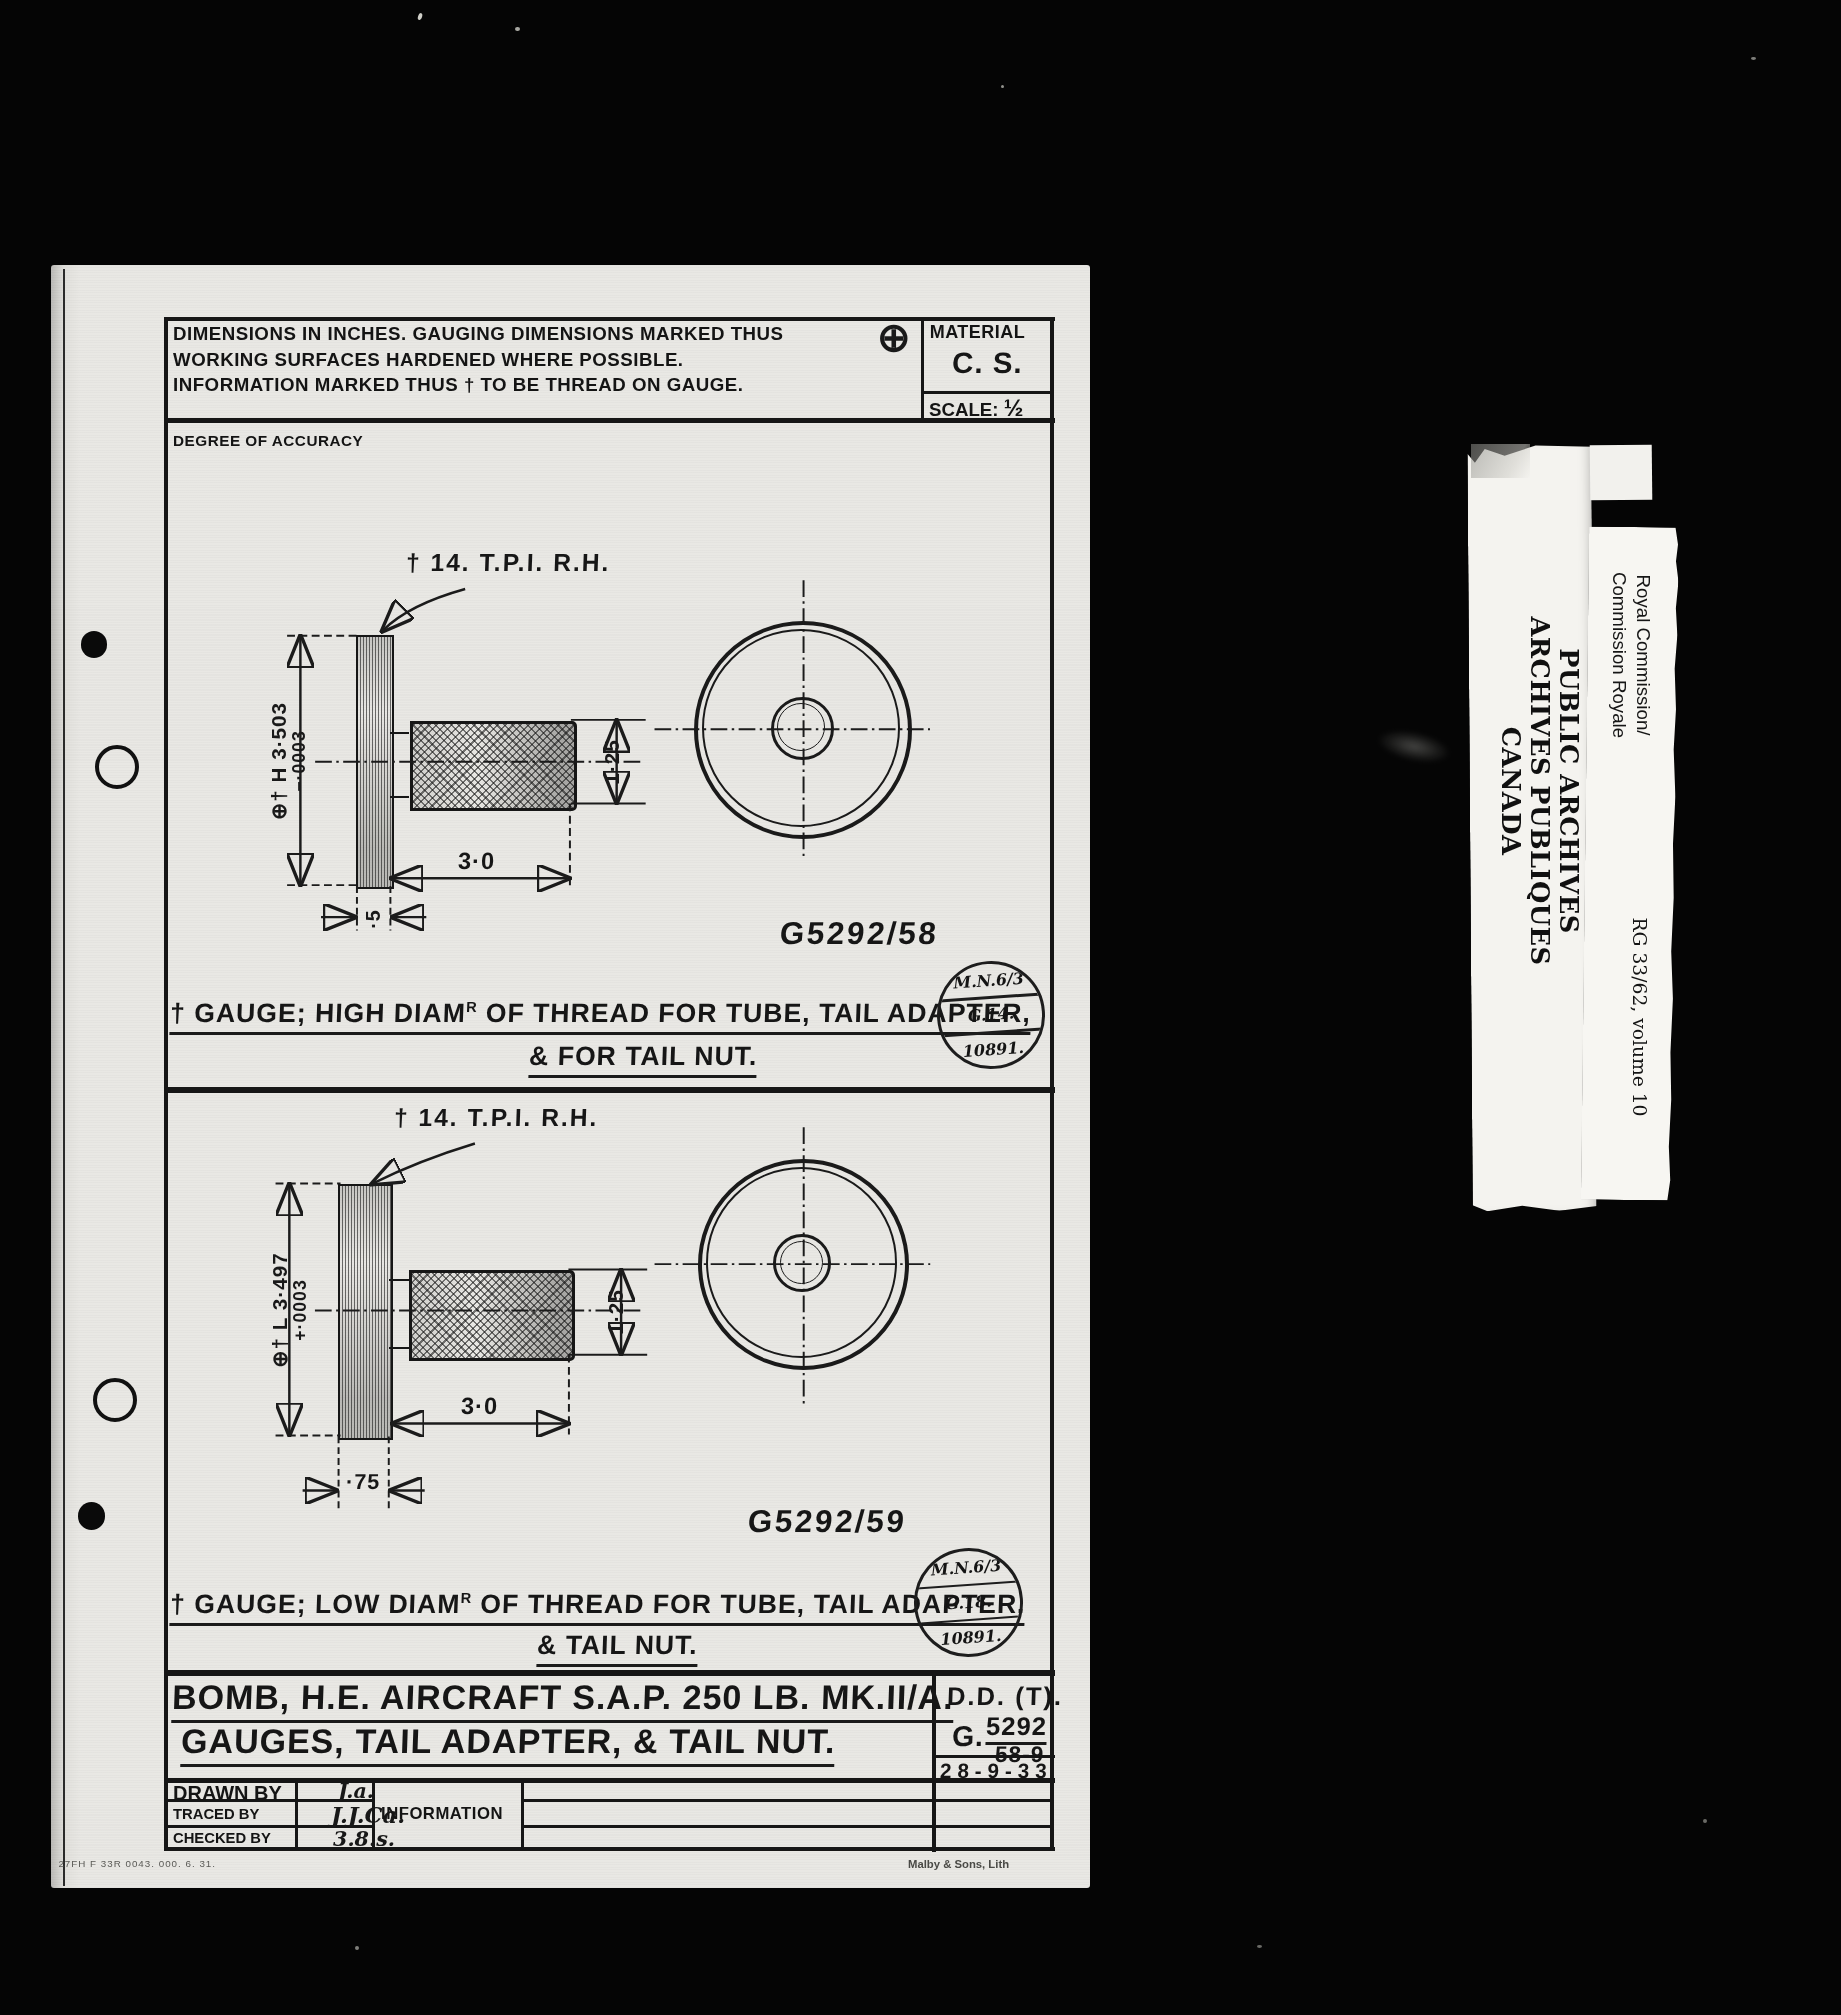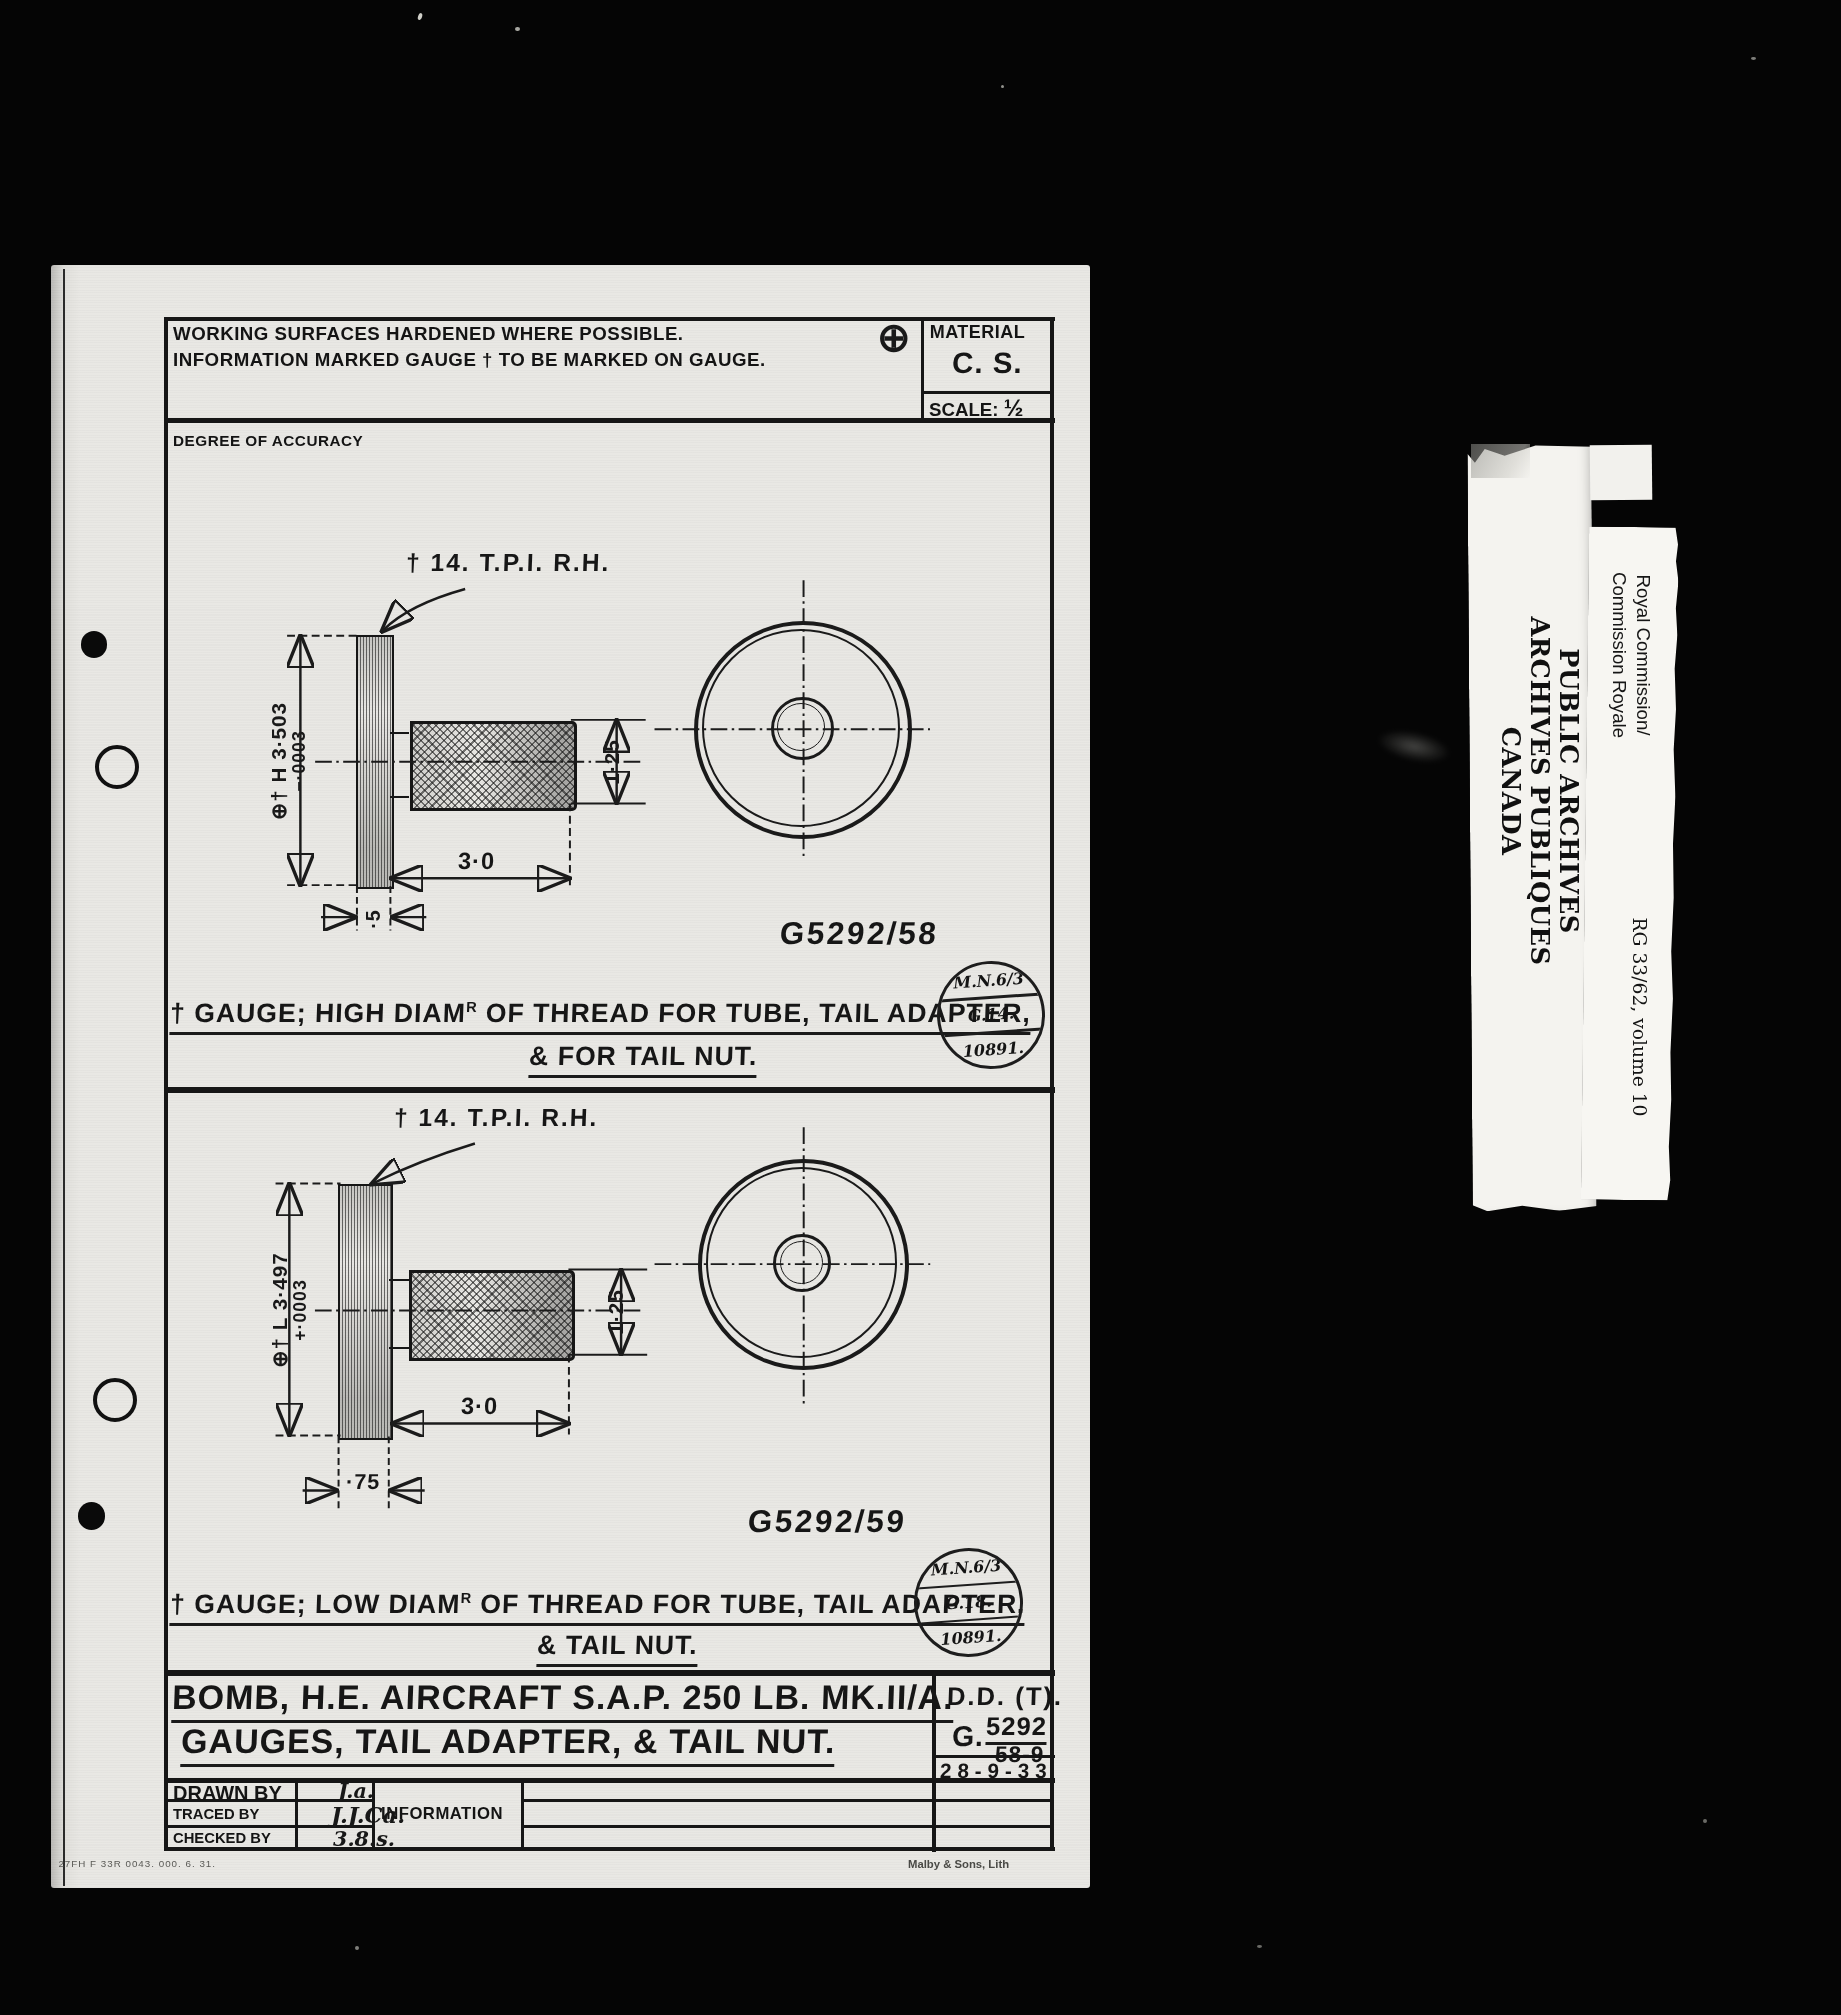--- a/index.html
+++ b/index.html
@@ -58,22 +58,23 @@
   <div class="vline" style="left:113px;top:52px;width:4.4px;height:1534px;"></div>
   <div class="vline" style="left:999px;top:52px;width:4.4px;height:1534px;"></div>
   <div class="hline" style="left:113px;top:52px;width:891px;height:4.4px;"></div>
   <div class="hline" style="left:113px;top:1582px;width:891px;height:4.4px;"></div>
 
   <div class="hline" style="left:113px;top:153px;width:891px;height:4.9px;"></div>
   <div class="vline" style="left:870px;top:52px;width:3.4px;height:103px;"></div>
   <div class="hline" style="left:870px;top:126px;width:133px;height:3px;"></div>
 
   <div class="abs print" style="left:122px;top:56px;width:718px;font-size:18.7px;line-height:25.6px;letter-spacing:0.5px;">
+    <div>DIMENSIONS IN INCHES. GAUGING DIMENSIONS MARKED THUS</div>
     <div>WORKING SURFACES HARDENED WHERE POSSIBLE.</div>
-    <div>INFORMATION MARKED GAUGE † TO BE MARKED ON GAUGE.</div>
+    <div>INFORMATION MARKED THUS † TO BE THREAD ON GAUGE.</div>
   </div>
   <div class="abs" style="left:826px;top:49px;font-size:40px;font-weight:700;">⊕</div>
 
   <div class="abs print" style="left:870px;top:57px;width:113px;text-align:center;font-size:18px;letter-spacing:0.5px;">MATERIAL</div>
   <div class="abs hand" style="left:870px;top:81px;width:133px;text-align:center;font-size:29.5px;">C. S.</div>
   <div class="abs print" style="left:878px;top:130px;font-size:18.7px;">
     <span>SCALE:</span>
     <span style="font-size:23.6px;">½</span>
   </div>
 

